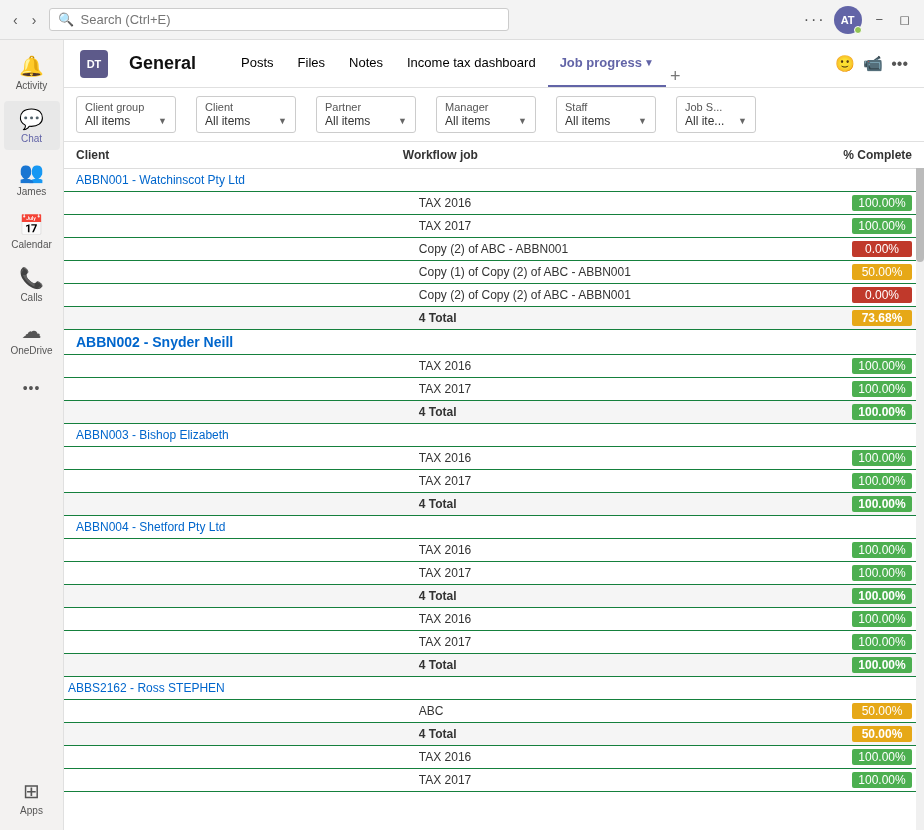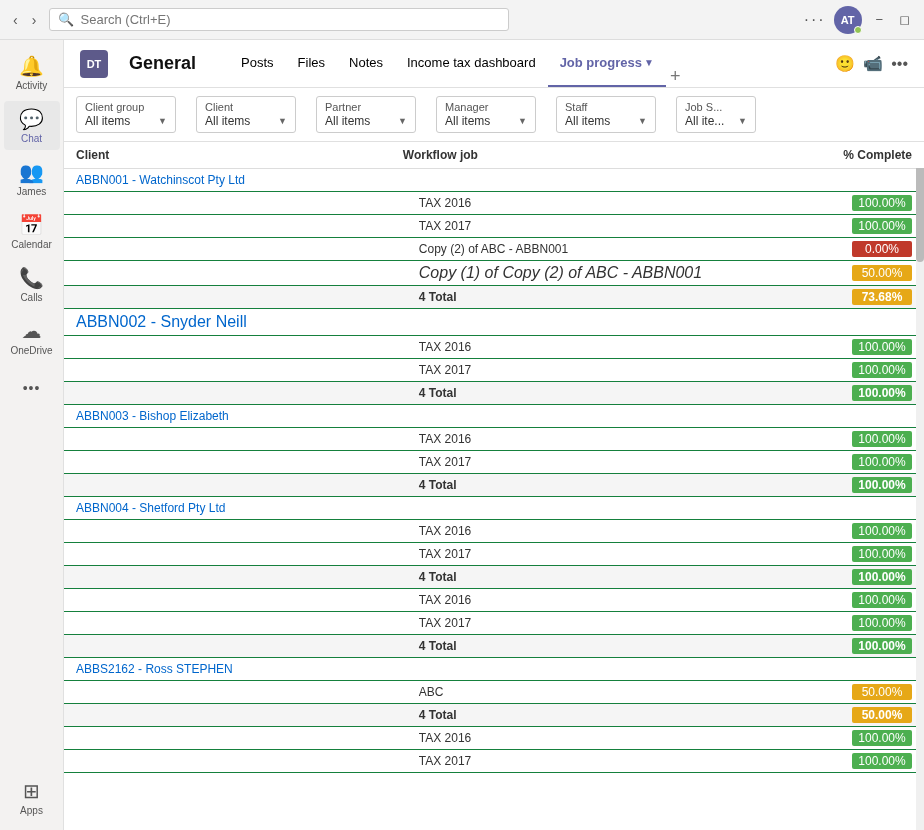--- a/index.html
+++ b/index.html
@@ -264,34 +264,41 @@
     </tr>
             <tr>
       <td></td>
       <td style="padding-left:28px;font-size:12px;">Copy (2) of ABC - ABBN001</td>
       <td style="text-align:right;padding-right:12px;">
         <span style="display:inline-block;background:#c0392b;color:#fff;padding:1px 6px;border-radius:2px;min-width:60px;text-align:center;font-size:12px;">0.00%</span>
       </td>
     </tr>
             <tr>
       <td></td>
-      <td style="padding-left:28px;font-size:16px;font-style:italic;">Copy (1) of Copy (2) of ABC - ABBN001</td>
+      <td style="padding-left:28px;font-size:12px;">Copy (1) of Copy (2) of ABC - ABBN001</td>
       <td style="text-align:right;padding-right:12px;">
         <span style="display:inline-block;background:#e6a817;color:#fff;padding:1px 6px;border-radius:2px;min-width:60px;text-align:center;font-size:12px;">50.00%</span>
       </td>
     </tr>
+            <tr>
+      <td></td>
+      <td style="padding-left:28px;font-size:12px;">Copy (2) of Copy (2) of ABC - ABBN001</td>
+      <td style="text-align:right;padding-right:12px;">
+        <span style="display:inline-block;background:#c0392b;color:#fff;padding:1px 6px;border-radius:2px;min-width:60px;text-align:center;font-size:12px;">0.00%</span>
+      </td>
+    </tr>
             <tr style="background: rgb(245, 245, 245);">
       <td></td>
       <td style="padding-left:28px;font-weight:700;font-size:12px;">4 Total</td>
       <td style="text-align:right;padding-right:12px;">
         <span style="display:inline-block;background:#e6a817;color:#fff;padding:1px 6px;border-radius:2px;min-width:60px;text-align:center;font-size:12px;font-weight:700;">73.68%</span>
       </td>
     </tr>
             <tr>
-      <td colspan="2" style="color:#0066cc;cursor:pointer;font-size:16px;padding:4px 12px;">ABBN002 - Snyder Neill</td>
+      <td colspan="2" style="color:#0066cc;cursor:pointer;font-size:14px;padding:4px 12px;font-weight:bold;">ABBN002 - Snyder Neill</td>
       <td></td>
     </tr>
             <tr>
       <td></td>
       <td style="padding-left:28px;font-size:12px;">TAX 2016</td>
       <td style="text-align:right;padding-right:12px;">
         <span style="display:inline-block;background:#4caf50;color:#fff;padding:1px 6px;border-radius:2px;min-width:60px;text-align:center;font-size:12px;">100.00%</span>
       </td>
     </tr>
             <tr>
@@ -373,21 +380,21 @@
       </td>
     </tr>
             <tr style="background: rgb(245, 245, 245);">
       <td></td>
       <td style="padding-left:28px;font-weight:700;font-size:12px;">4 Total</td>
       <td style="text-align:right;padding-right:12px;">
         <span style="display:inline-block;background:#4caf50;color:#fff;padding:1px 6px;border-radius:2px;min-width:60px;text-align:center;font-size:12px;font-weight:700;">100.00%</span>
       </td>
     </tr>
             <tr>
-      <td colspan="2" style="color:#0066cc;cursor:pointer;font-size:12px;padding:4px 12px;">ABBS2162 - Ross STEPHEN</td>
+      <td colspan="2" style="color:#0066cc;cursor:pointer;font-size:12px;padding:4px 4px;">ABBS2162 - Ross STEPHEN</td>
       <td></td>
     </tr>
             <tr>
       <td></td>
       <td style="padding-left:28px;font-size:12px;">ABC</td>
       <td style="text-align:right;padding-right:12px;">
         <span style="display:inline-block;background:#e6a817;color:#fff;padding:1px 6px;border-radius:2px;min-width:60px;text-align:center;font-size:12px;">50.00%</span>
       </td>
     </tr>
             <tr style="background: rgb(245, 245, 245);">

